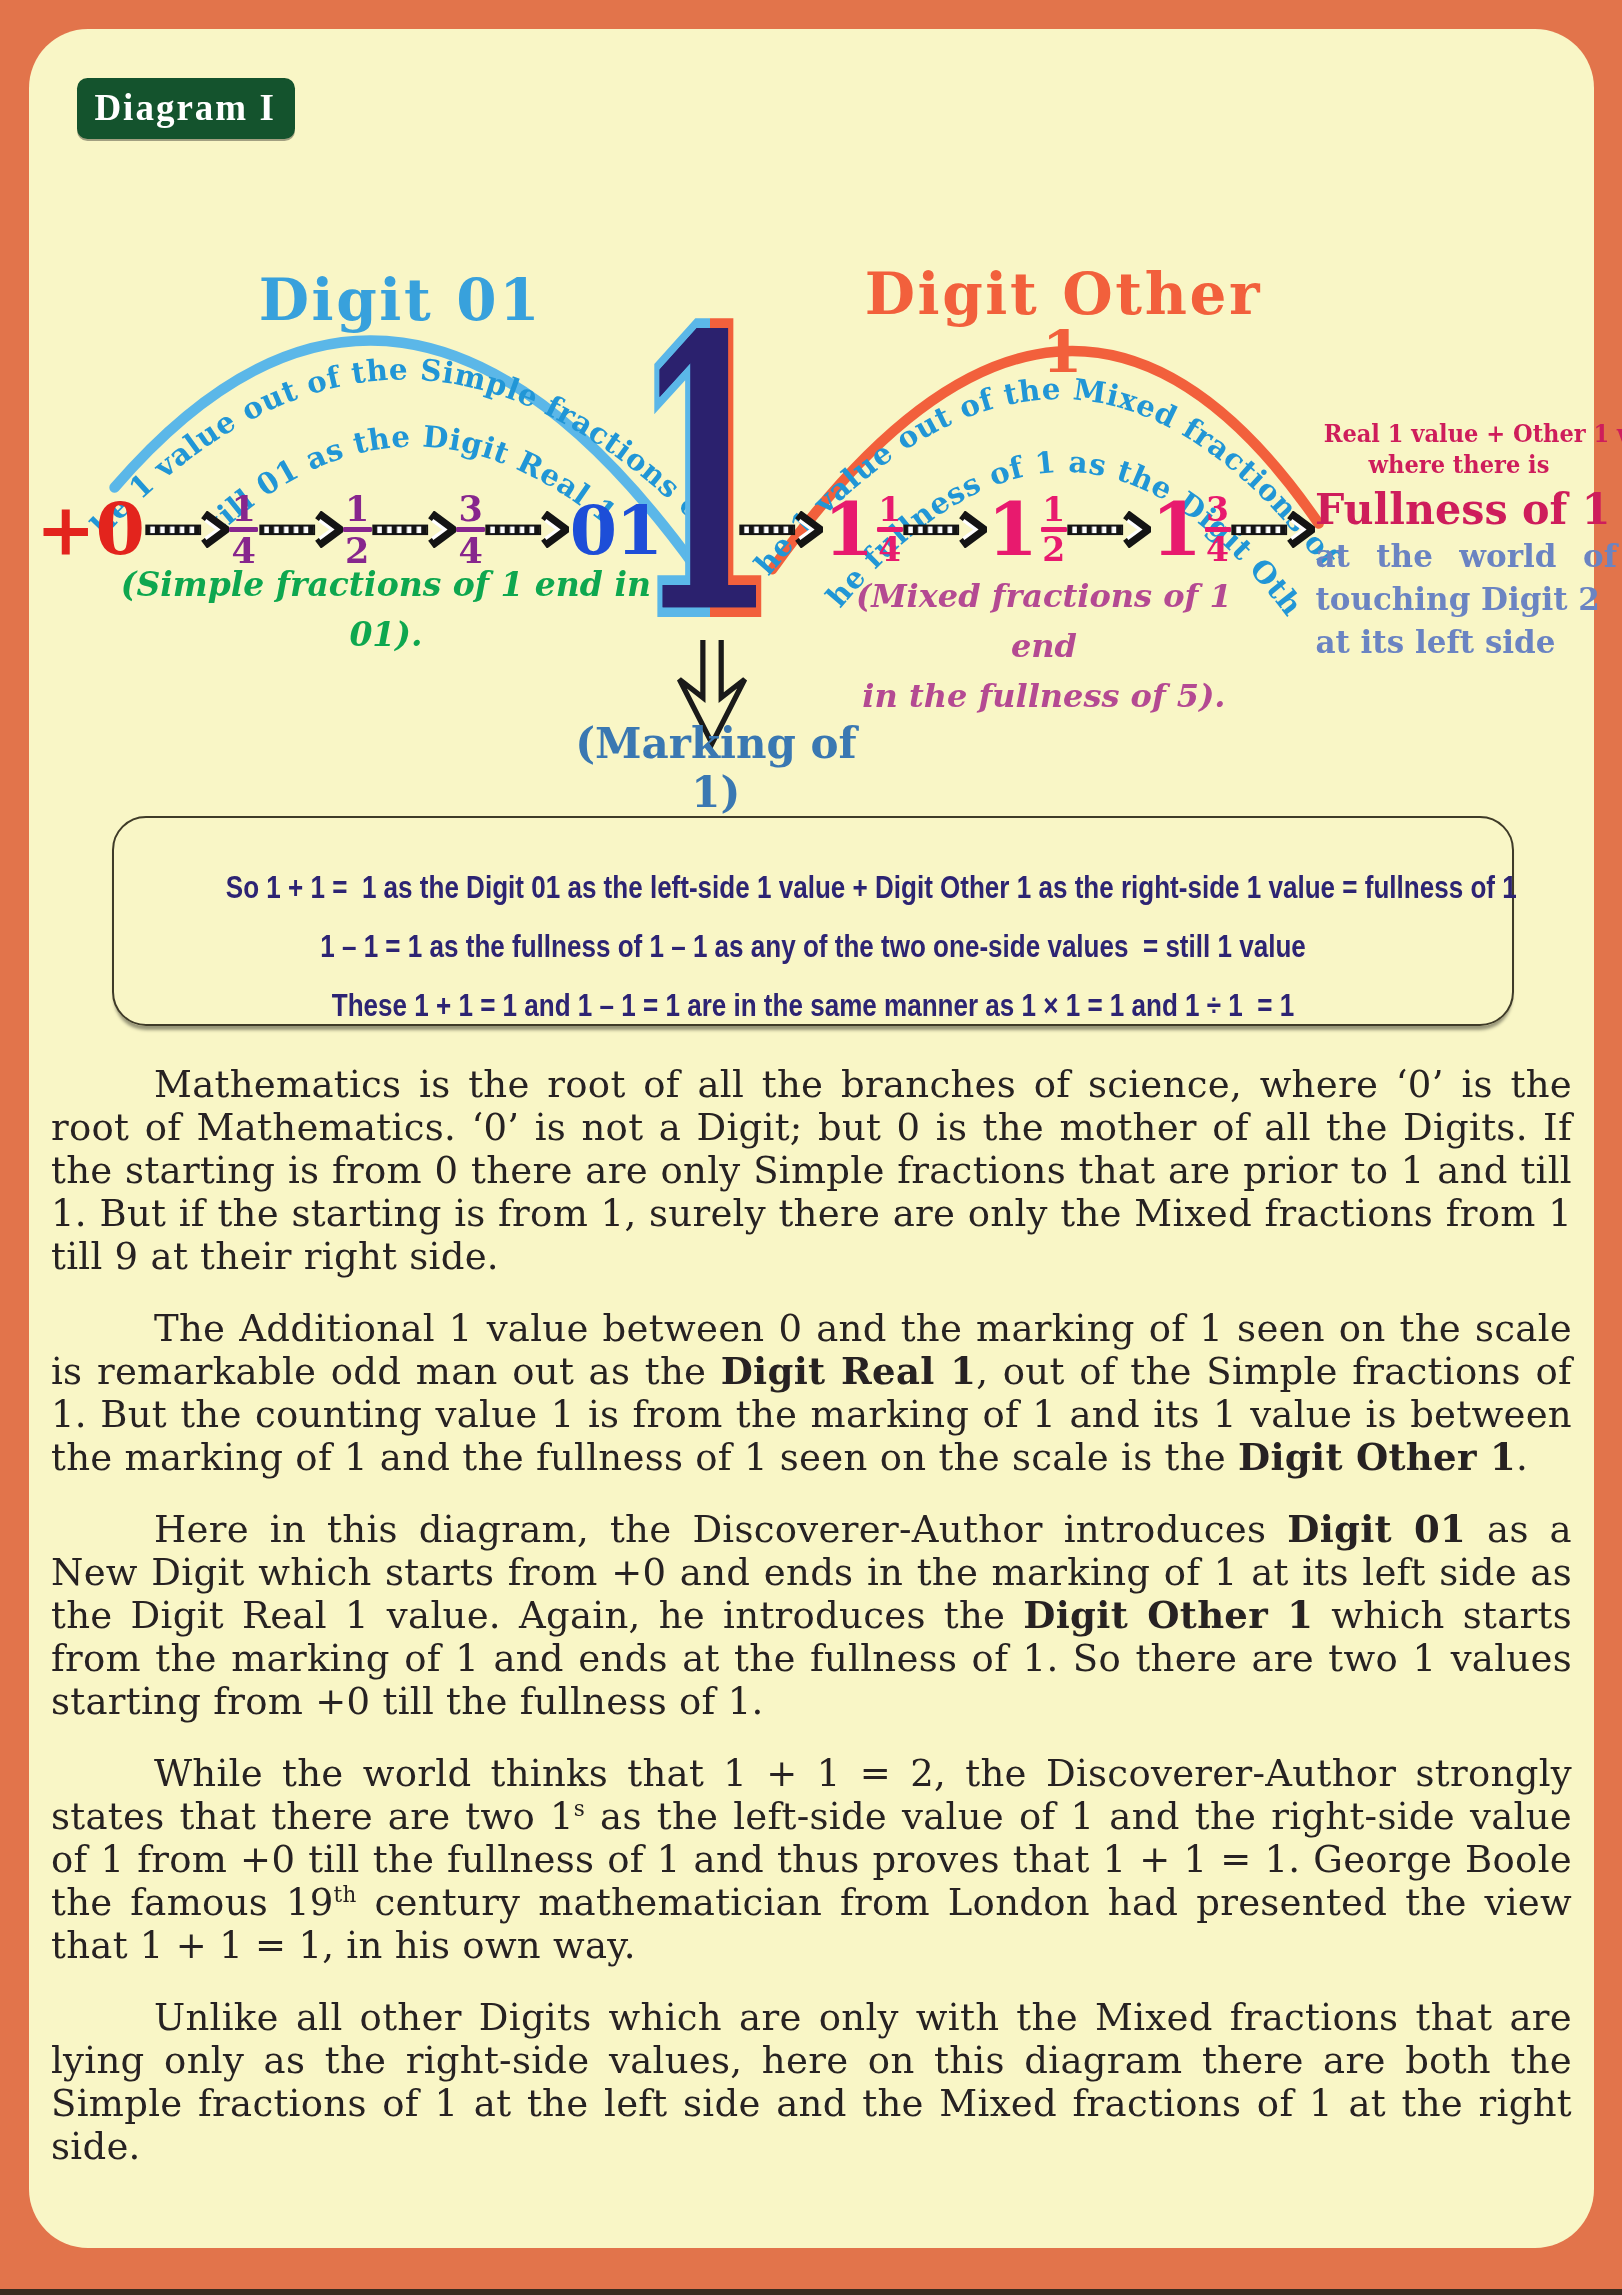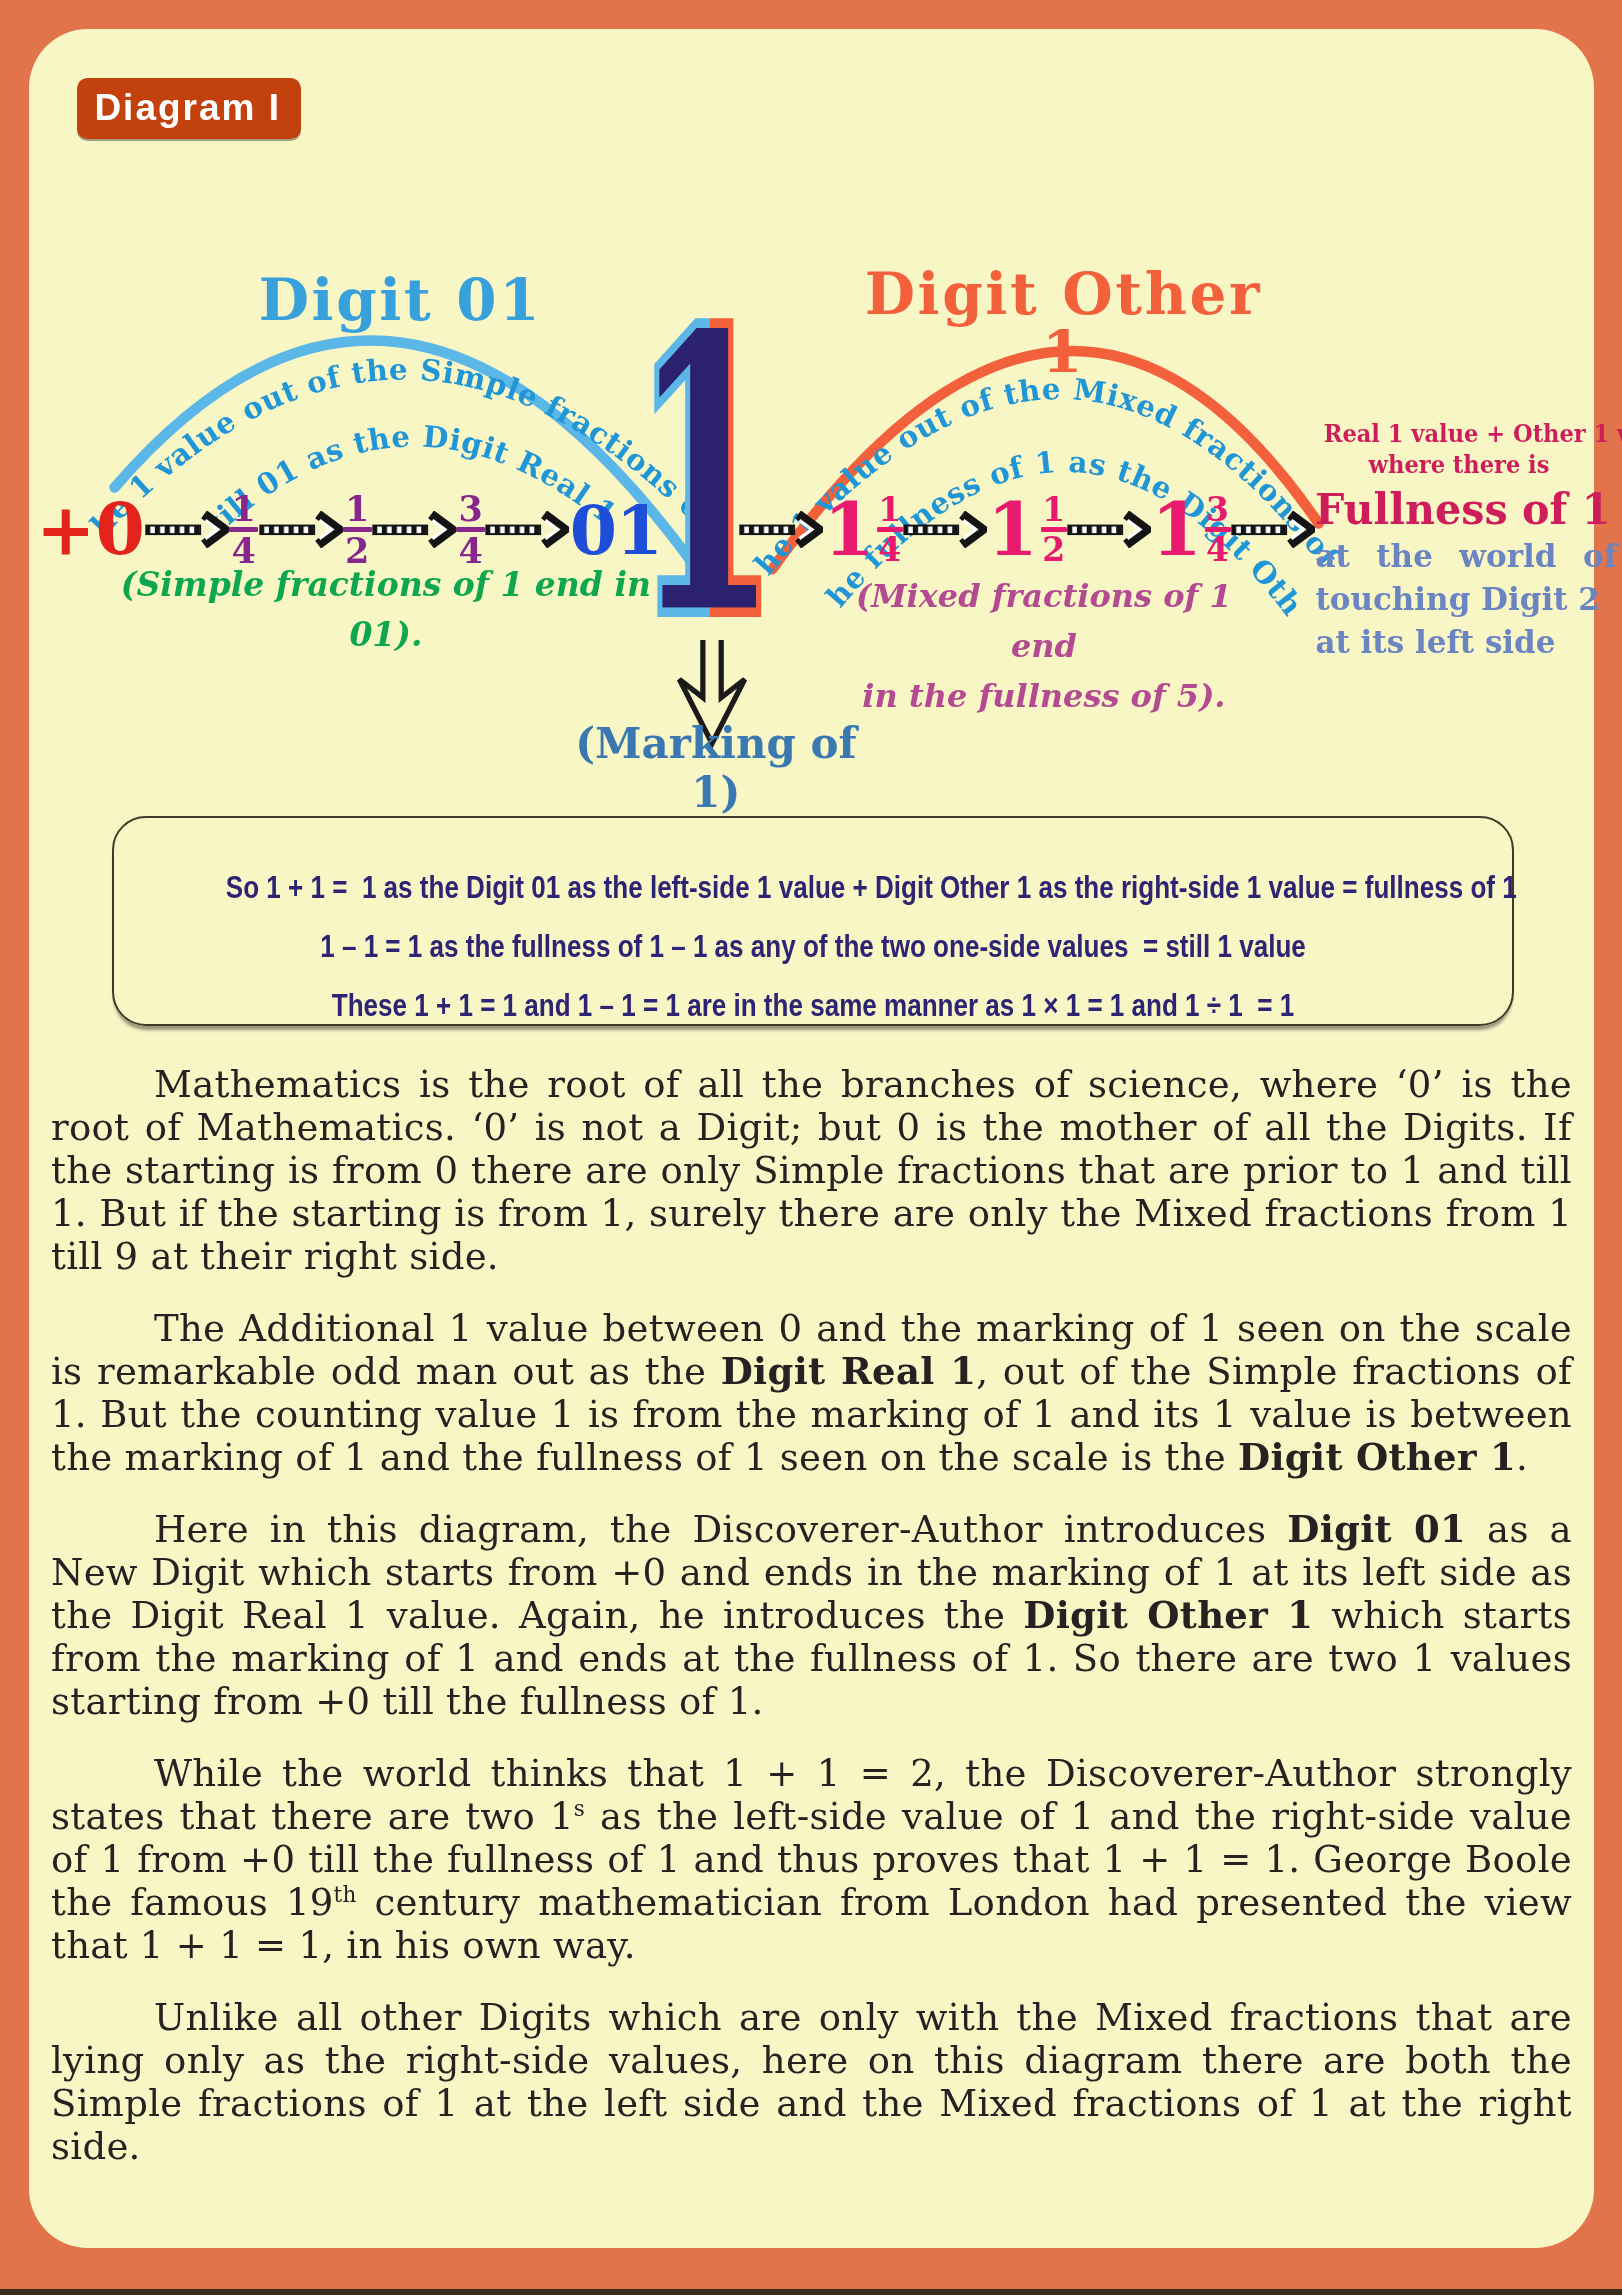--- a/index.html
+++ b/index.html
@@ -9,22 +9,22 @@
     font-family:"DejaVu Serif", serif;
   }
   #page .bottom-edge{position:absolute;left:0;bottom:0;width:100%;height:6.5px;background:#3a2c20;}
   .inner{
     position:absolute; left:29.4px; top:29.4px; right:29.4px; bottom:47px;
     background:#F9F6C6; border-radius:59px;
   }
   
   .badge{
     position:absolute; left:48px; top:49px;
-    background:#c2410c; color:#ffffff;
-    font-family:Liberation Sans, sans-serif; font-weight:bold;
+    background:#14532d; color:#ffffff;
+    font-family:Liberation Serif, serif; font-weight:bold;
     font-size:37px; line-height:1; letter-spacing:2px;
     padding:10.5px 19.6px 13px 17px; border-radius:10.5px;
     box-shadow:0 2px 0 rgba(0,0,0,.35);
   }
   
   .diagsvg{position:absolute; left:-29.4px; top:-29.4px; width:1623px; height:818px;}
   
   .dtitle{position:absolute; text-align:center; font-weight:bold; letter-spacing:2.6px; line-height:1;}
   .dtitle.left{left:142px; top:242px; width:458px; font-size:58px; color:#38A1DC;}
   .dtitle.right{left:805px; top:236px; width:458px; font-size:58px; color:#F2603C;}

